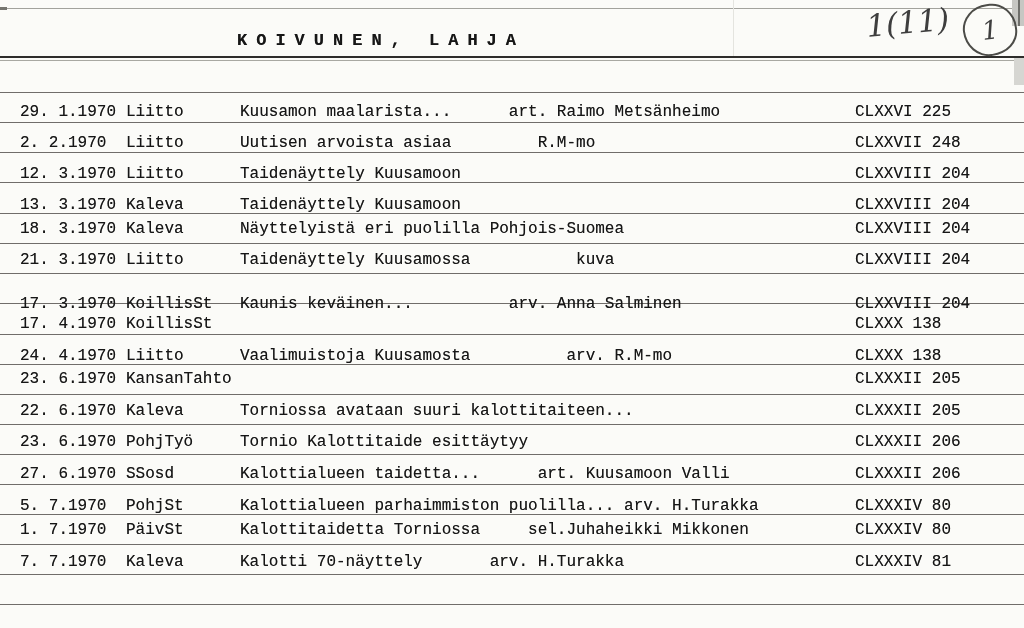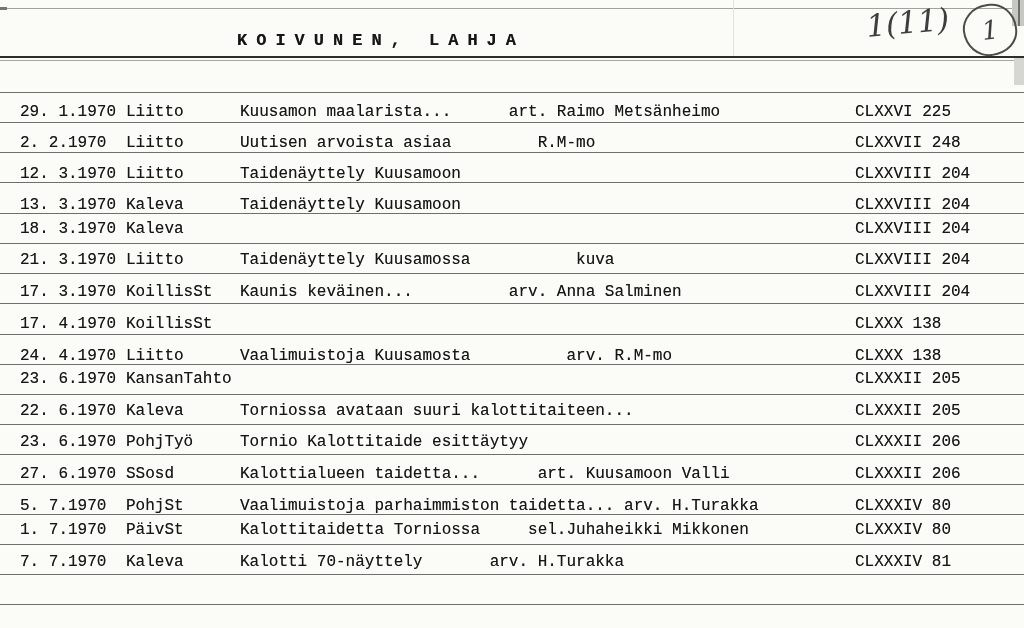--- a/index.html
+++ b/index.html
@@ -107,29 +107,30 @@
   </div>
   <div class="row" style="top:196px">
     <span class="c-date">13. 3.1970</span>
     <span class="c-src">Kaleva</span>
     <span class="c-body">Taidenäyttely Kuusamoon</span>
     <span class="c-ref">CLXXVIII 204</span>
   </div>
   <div class="row" style="top:220px">
     <span class="c-date">18. 3.1970</span>
     <span class="c-src">Kaleva</span>
+    <span class="c-body">Näyttelyistä eri puolilla Pohjois-Suomea</span>
     <span class="c-ref">CLXXVIII 204</span>
   </div>
   <div class="row" style="top:251px">
     <span class="c-date">21. 3.1970</span>
     <span class="c-src">Liitto</span>
     <span class="c-body">Taidenäyttely Kuusamossa           kuva</span>
     <span class="c-ref">CLXXVIII 204</span>
   </div>
-  <div class="row" style="top:283px">
+  <div class="row" style="top:295px">
     <span class="c-date">17. 3.1970</span>
     <span class="c-src">KoillisSt</span>
     <span class="c-body">Kaunis keväinen...          arv. Anna Salminen</span>
     <span class="c-ref">CLXXVIII 204</span>
   </div>
   <div class="row" style="top:315px">
     <span class="c-date">17. 4.1970</span>
     <span class="c-src">KoillisSt</span>
     <span class="c-ref">CLXXX 138</span>
   </div>
@@ -158,21 +159,21 @@
   </div>
   <div class="row" style="top:465px">
     <span class="c-date">27. 6.1970</span>
     <span class="c-src">SSosd</span>
     <span class="c-body">Kalottialueen taidetta...      art. Kuusamoon Valli</span>
     <span class="c-ref">CLXXXII 206</span>
   </div>
   <div class="row" style="top:497px">
     <span class="c-date">5. 7.1970</span>
     <span class="c-src">PohjSt</span>
-    <span class="c-body">Vaalimuistoja parhaimmiston taidetta... arv. H.Turakka</span>
+    <span class="c-body">Kalottialueen parhaimmiston puolilla... arv. H.Turakka</span>
     <span class="c-ref">CLXXXIV 80</span>
   </div>
   <div class="row" style="top:521px">
     <span class="c-date">1. 7.1970</span>
     <span class="c-src">PäivSt</span>
     <span class="c-body">Kalottitaidetta Torniossa     sel.Juhaheikki Mikkonen</span>
     <span class="c-ref">CLXXXIV 80</span>
   </div>
   <div class="row" style="top:553px">
     <span class="c-date">7. 7.1970</span>

